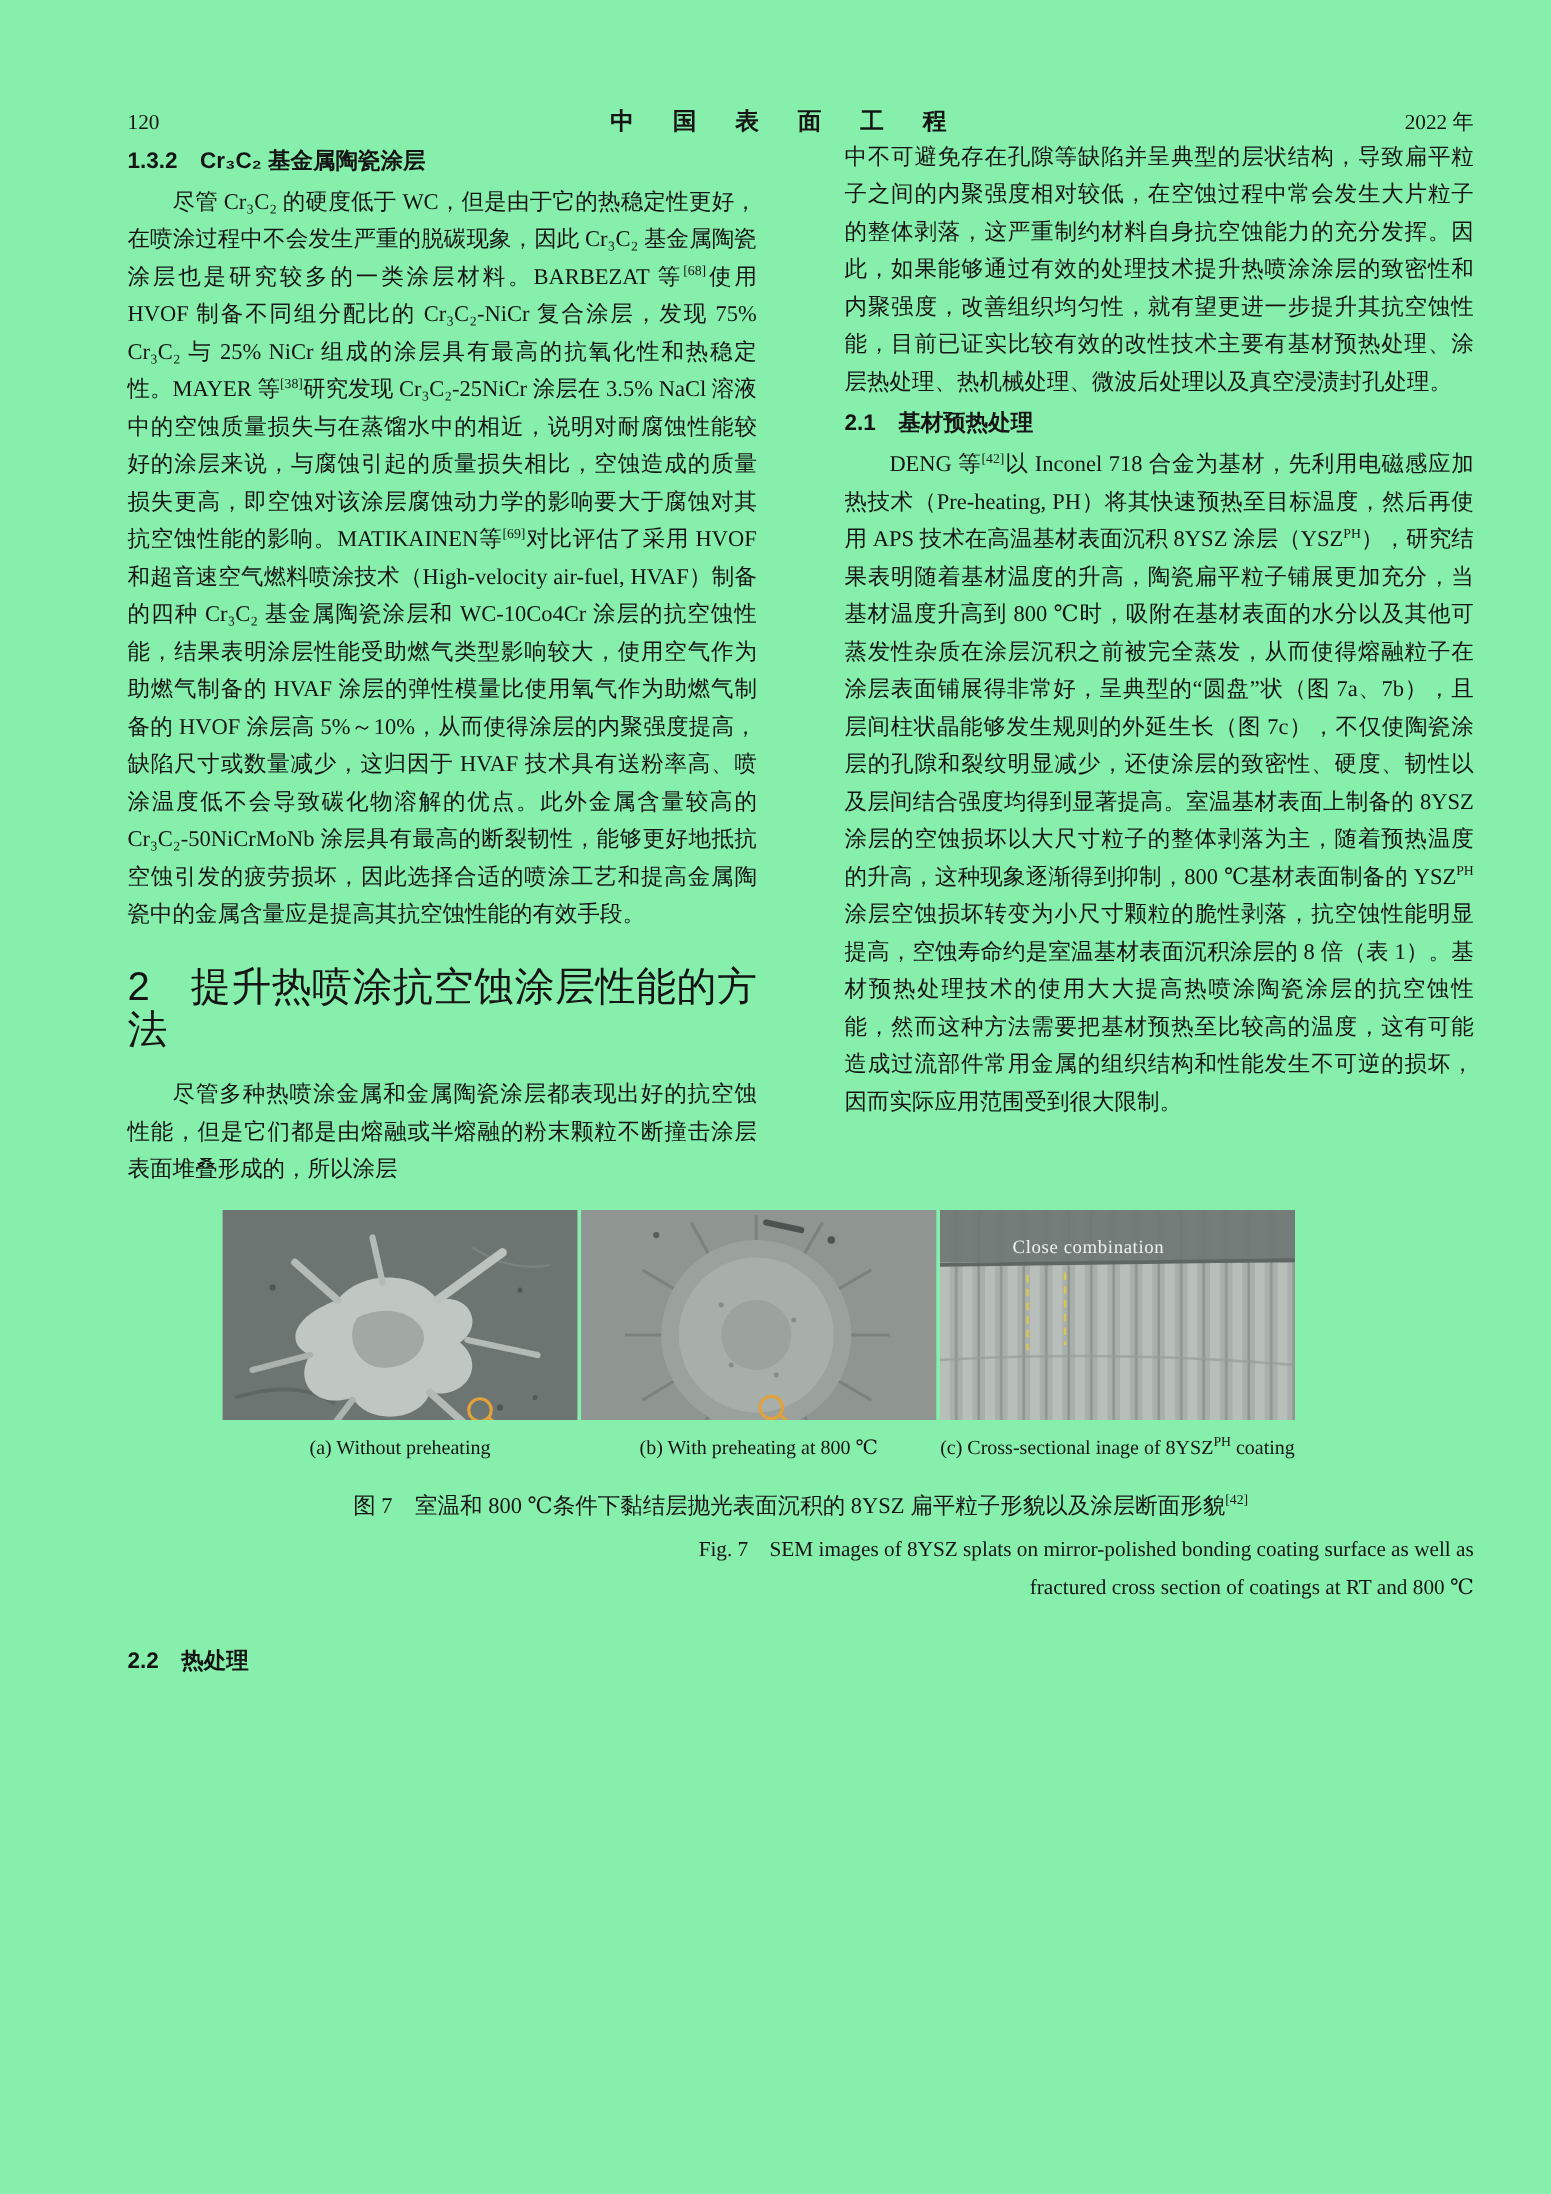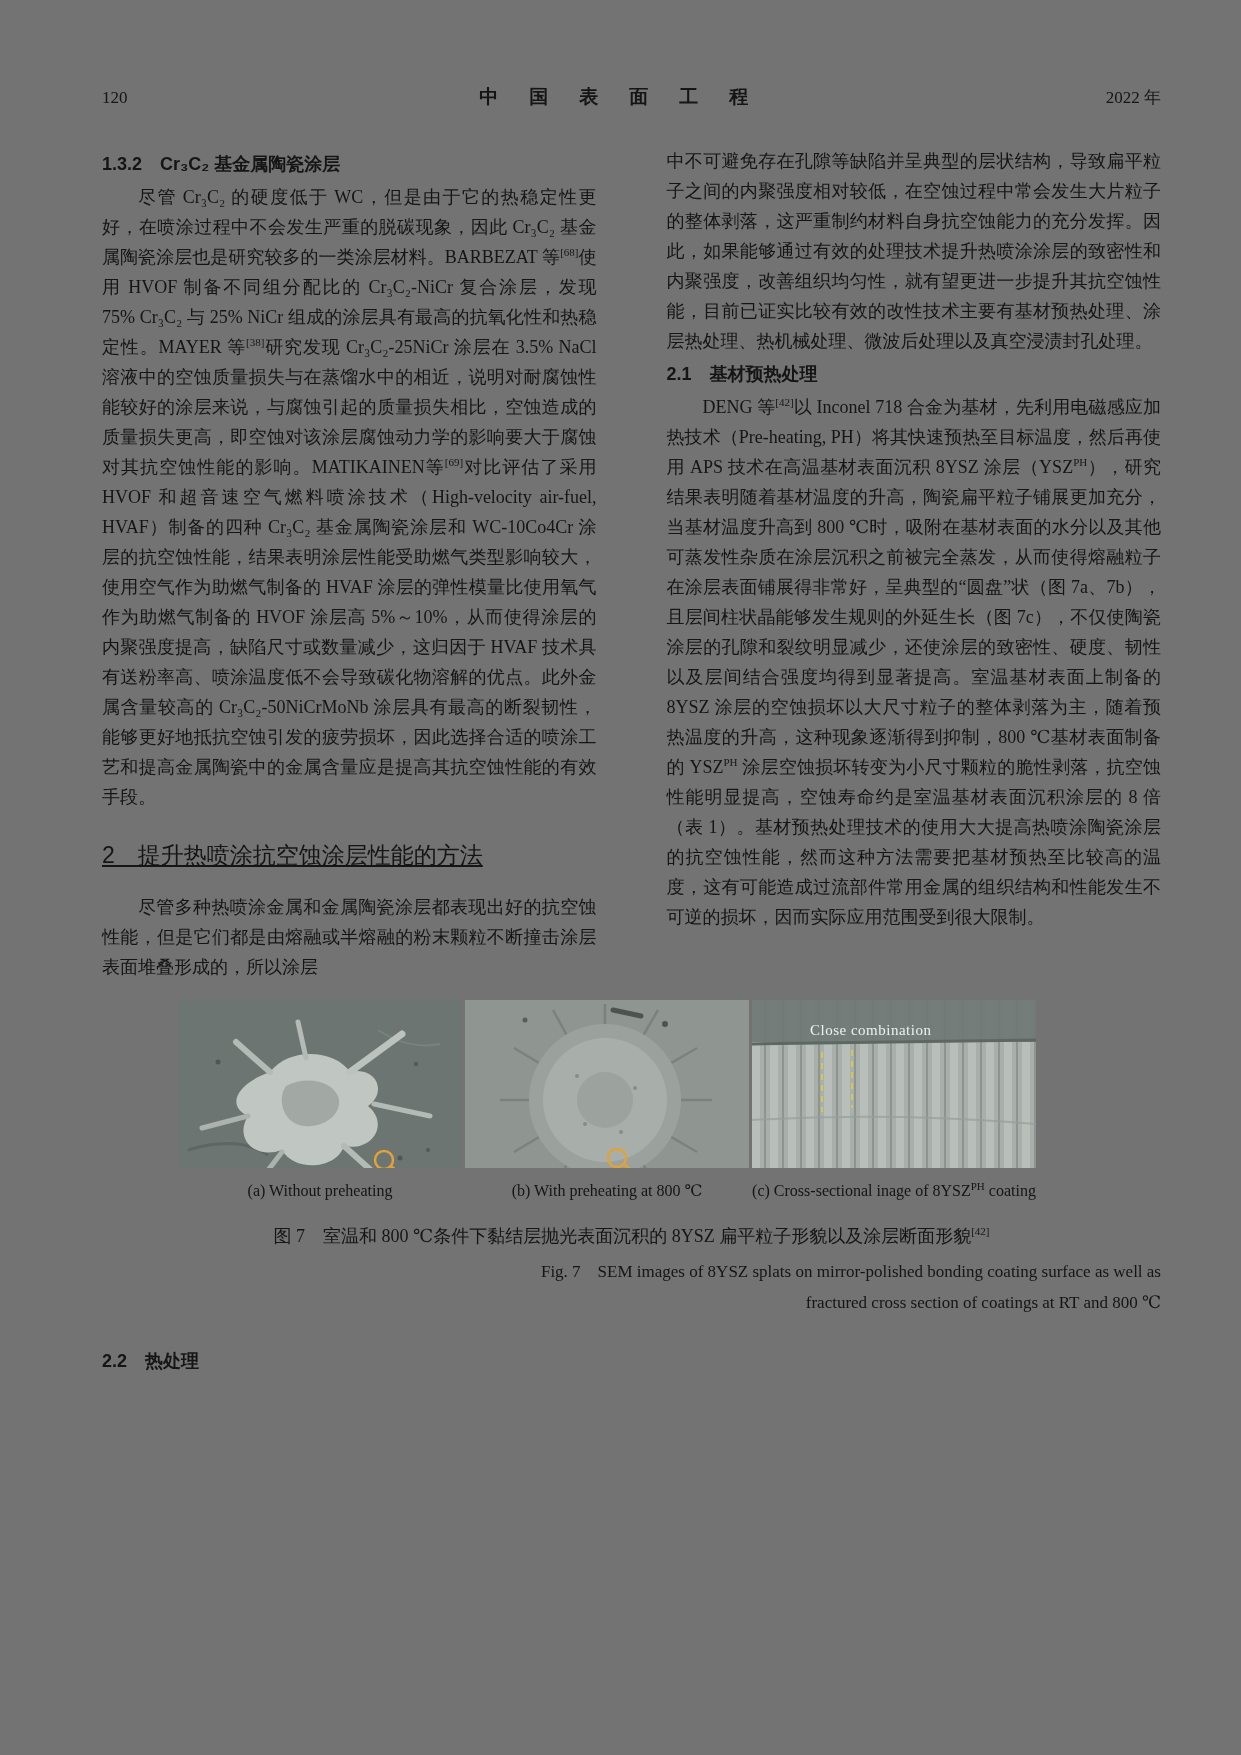--- a/index.html
+++ b/index.html
@@ -1,50 +1,49 @@
 <!DOCTYPE html>
 <html><head>
 <meta charset="utf-8">
 <style>
   * { margin:0; padding:0; box-sizing:border-box; }
   html,body { background:#ffffff; }
   .page {
     position:relative;
     width:1241px; height:1755px;
     margin:0 auto;
-    background:#737373;
+    background:#86efac;
     color:#151515;
     font-family:"Liberation Serif","DejaVu Serif",serif;
-    padding:84px 80px 0 102px;
+    padding:84px 62px 0 102px;
     overflow:hidden;
   }
   
   .page-header {
     display:flex; justify-content:space-between; align-items:baseline;
     font-size:17px;
   }
   .journal-title {
     font-size:19px; font-weight:bold; letter-spacing:6px;
   }
   
   .columns { display:flex; gap:70px; }
-  .main-columns { margin-top:36px; }
+  .main-columns { }
   .col { flex:1 1 0; font-size:18px; line-height:30px; text-align:justify; }
   p.para { text-align:justify; }
   p.indent { text-indent:2em; }
   .h3 {
     font-size:18px; font-weight:bold; line-height:30px;
     font-family:"Liberation Sans","DejaVu Sans",sans-serif;
     margin:3px 0 3px;
   }
   .h2 {
-    font-size:23px; font-weight:normal; line-height:34px;
+    font-size:32px; font-weight:normal; line-height:34px;
     font-family:"Liberation Sans","DejaVu Sans",sans-serif;
     margin:26px 0 20px;
-    text-decoration:underline;
   }
   sup { font-size:11px; line-height:0; vertical-align:super; }
   
   .fig { margin-top:18px; }
   .fig-strip { display:flex; gap:3px; margin-left:76px; width:858px; }
   .panel { position:relative; width:284px; height:168px; overflow:hidden; background:#8a918d; }
   .sem { display:block; width:284px; height:197px; }
   .overlay-label {
     position:absolute; top:22px; left:58px;
     color:#eef1ef; font-size:15px; letter-spacing:0.5px;

